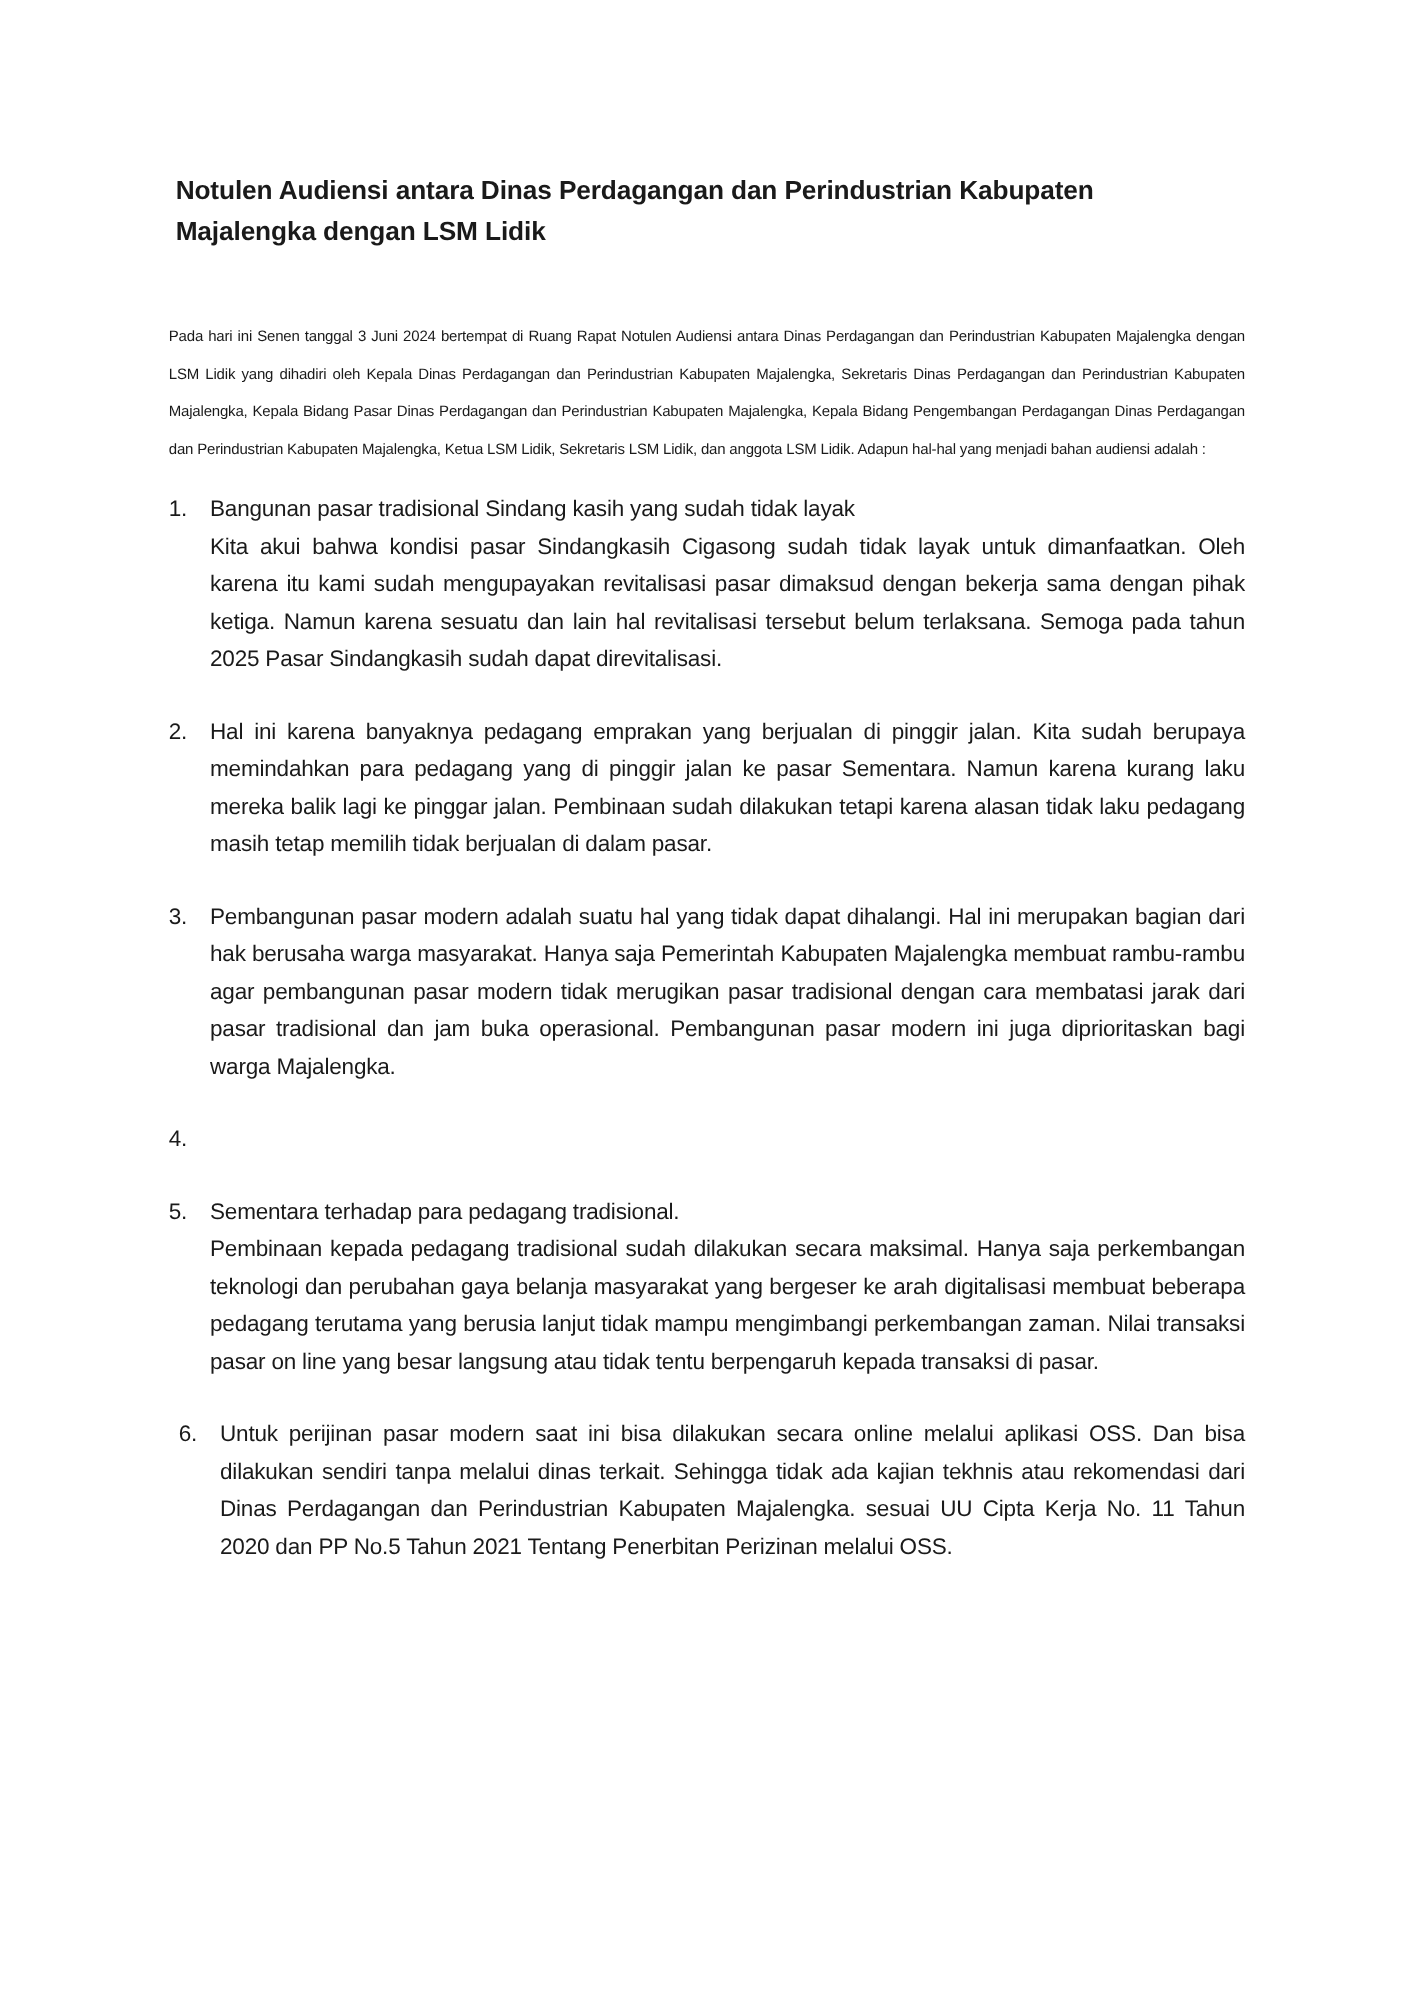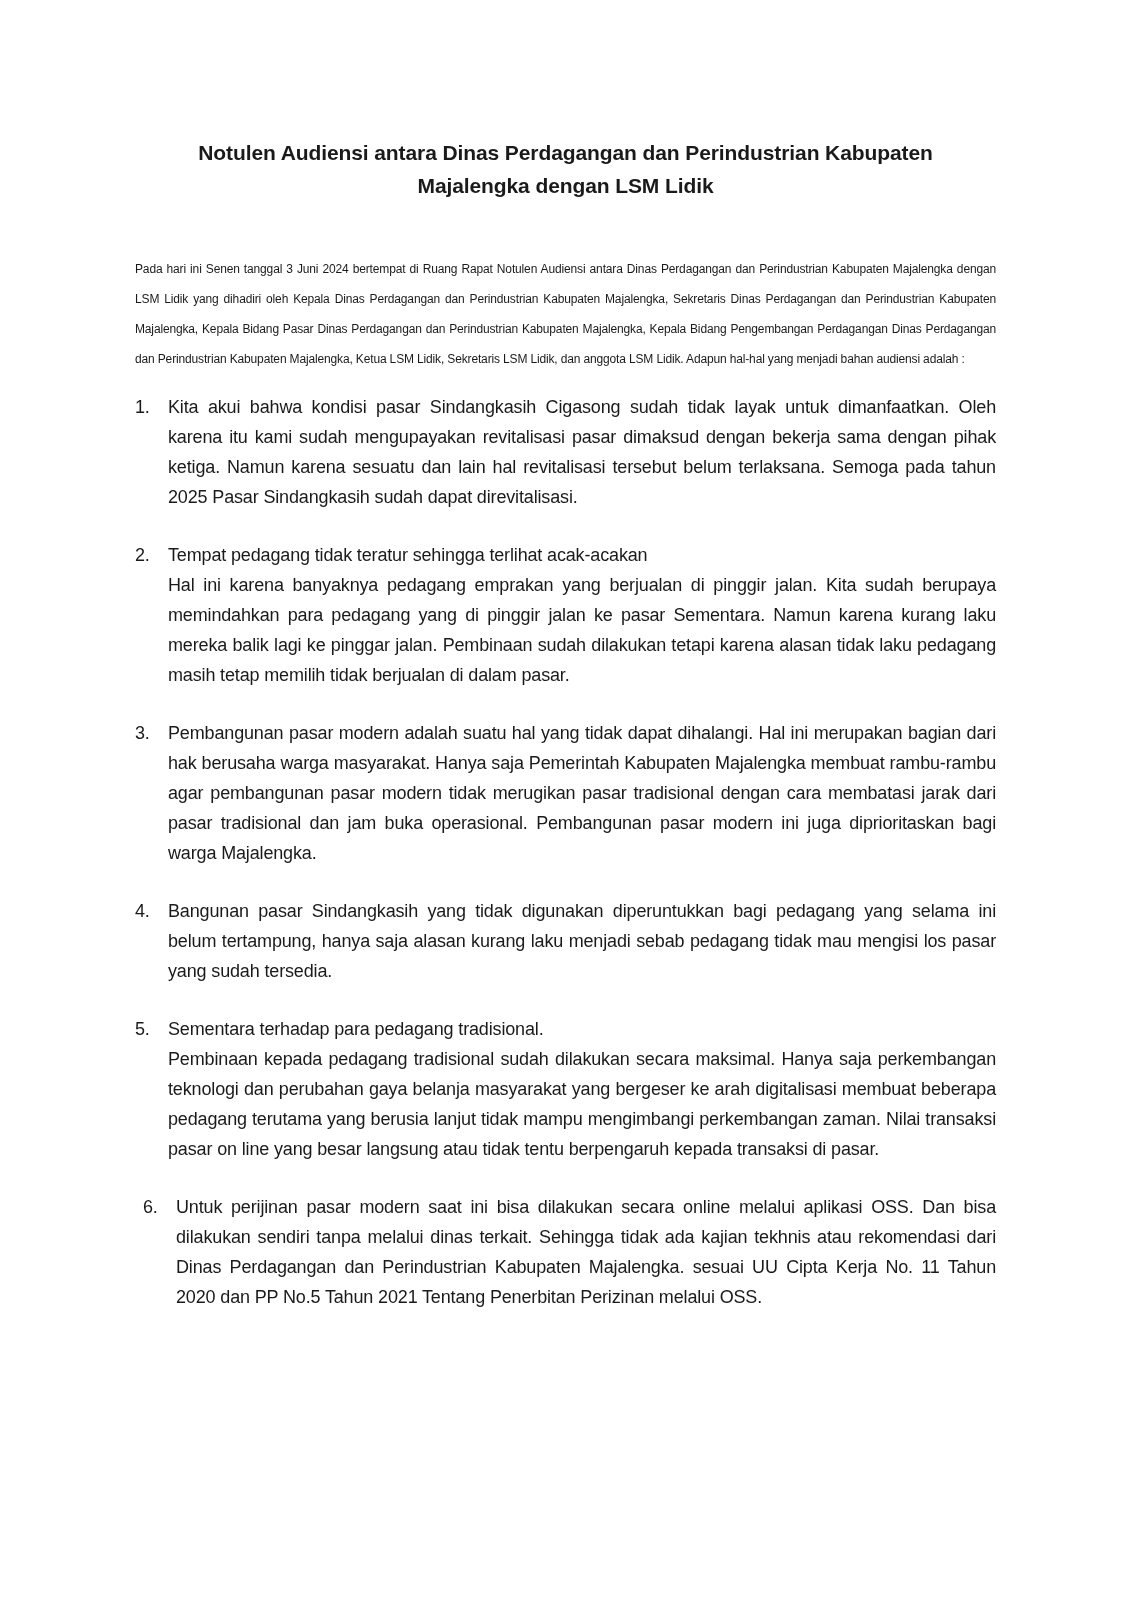--- a/index.html
+++ b/index.html
@@ -16,21 +16,20 @@
   .page {
     width: 1131px;
     height: 1600px;
     background: #ffffff;
     padding: 136px 135px 0 135px;
   }
   .doc-title {
     font-size: 21px;
     font-weight: bold;
     line-height: 33px;
-    text-align: center;
     max-width: 850px;
     margin: 0 auto 52px auto;
     letter-spacing: -0.1px;
   }
   .intro {
     font-size: 12px;
     line-height: 30px;
     text-align: justify;
     letter-spacing: -0.15px;
     margin-bottom: 18px;
@@ -69,43 +68,42 @@
 
   <h1 class="doc-title">Notulen Audiensi antara Dinas Perdagangan dan Perindustrian Kabupaten Majalengka dengan LSM Lidik</h1>
 
   <p class="intro">Pada hari ini Senen tanggal 3 Juni 2024 bertempat di Ruang Rapat Notulen Audiensi antara Dinas Perdagangan dan Perindustrian Kabupaten Majalengka dengan LSM Lidik yang dihadiri oleh Kepala Dinas Perdagangan dan Perindustrian Kabupaten Majalengka, Sekretaris Dinas Perdagangan dan Perindustrian Kabupaten Majalengka, Kepala Bidang Pasar Dinas Perdagangan dan Perindustrian Kabupaten Majalengka, Kepala Bidang Pengembangan Perdagangan Dinas Perdagangan dan Perindustrian Kabupaten Majalengka, Ketua LSM Lidik, Sekretaris LSM Lidik, dan anggota LSM Lidik. Adapun hal-hal yang menjadi bahan audiensi adalah :</p>
 
   <div class="list">
 
     <div class="list-item">
       <div class="item-number">1.</div>
       <div class="item-content">
+        <div class="item-heading">Bangunan pasar tradisional Sindang kasih yang sudah tidak layak</div>
         <div class="item-body">Kita akui bahwa kondisi pasar Sindangkasih Cigasong sudah tidak layak untuk dimanfaatkan. Oleh karena itu kami sudah mengupayakan revitalisasi pasar dimaksud dengan bekerja sama dengan pihak ketiga. Namun karena sesuatu dan lain hal revitalisasi tersebut belum terlaksana. Semoga pada tahun 2025 Pasar Sindangkasih sudah dapat direvitalisasi.</div>
       </div>
     </div>
 
     <div class="list-item">
       <div class="item-number">2.</div>
       <div class="item-content">
-        <div class="item-heading">Tempat pedagang tidak teratur sehingga terlihat acak-acakan</div>
         <div class="item-body">Hal ini karena banyaknya pedagang emprakan yang berjualan di pinggir jalan. Kita sudah berupaya memindahkan para pedagang yang di pinggir jalan ke pasar Sementara. Namun karena kurang laku mereka balik lagi ke pinggar jalan. Pembinaan sudah dilakukan tetapi karena alasan tidak laku pedagang masih tetap memilih tidak berjualan di dalam pasar.</div>
       </div>
     </div>
 
     <div class="list-item">
       <div class="item-number">3.</div>
       <div class="item-content">
         <div class="item-body">Pembangunan pasar modern adalah suatu hal yang tidak dapat dihalangi. Hal ini merupakan bagian dari hak berusaha warga masyarakat. Hanya saja Pemerintah Kabupaten Majalengka membuat rambu-rambu agar pembangunan pasar modern tidak merugikan pasar tradisional dengan cara membatasi jarak dari pasar tradisional dan jam buka operasional. Pembangunan pasar modern ini juga diprioritaskan bagi warga Majalengka.</div>
       </div>
     </div>
 
     <div class="list-item">
       <div class="item-number">4.</div>
       <div class="item-content">
-        <div class="item-body">Bangunan pasar Sindangkasih yang tidak digunakan diperuntukkan bagi pedagang yang selama ini belum tertampung, hanya saja alasan kurang laku menjadi sebab pedagang tidak mau mengisi los pasar yang sudah tersedia.</div>
       </div>
     </div>
 
     <div class="list-item">
       <div class="item-number">5.</div>
       <div class="item-content">
         <div class="item-heading">Sementara terhadap para pedagang tradisional.</div>
         <div class="item-body">Pembinaan kepada pedagang tradisional sudah dilakukan secara maksimal. Hanya saja perkembangan teknologi dan perubahan gaya belanja masyarakat yang bergeser ke arah digitalisasi membuat beberapa pedagang terutama yang berusia lanjut tidak mampu mengimbangi perkembangan zaman. Nilai transaksi pasar on line yang besar langsung atau tidak tentu berpengaruh kepada transaksi di pasar.</div>
       </div>
     </div>

